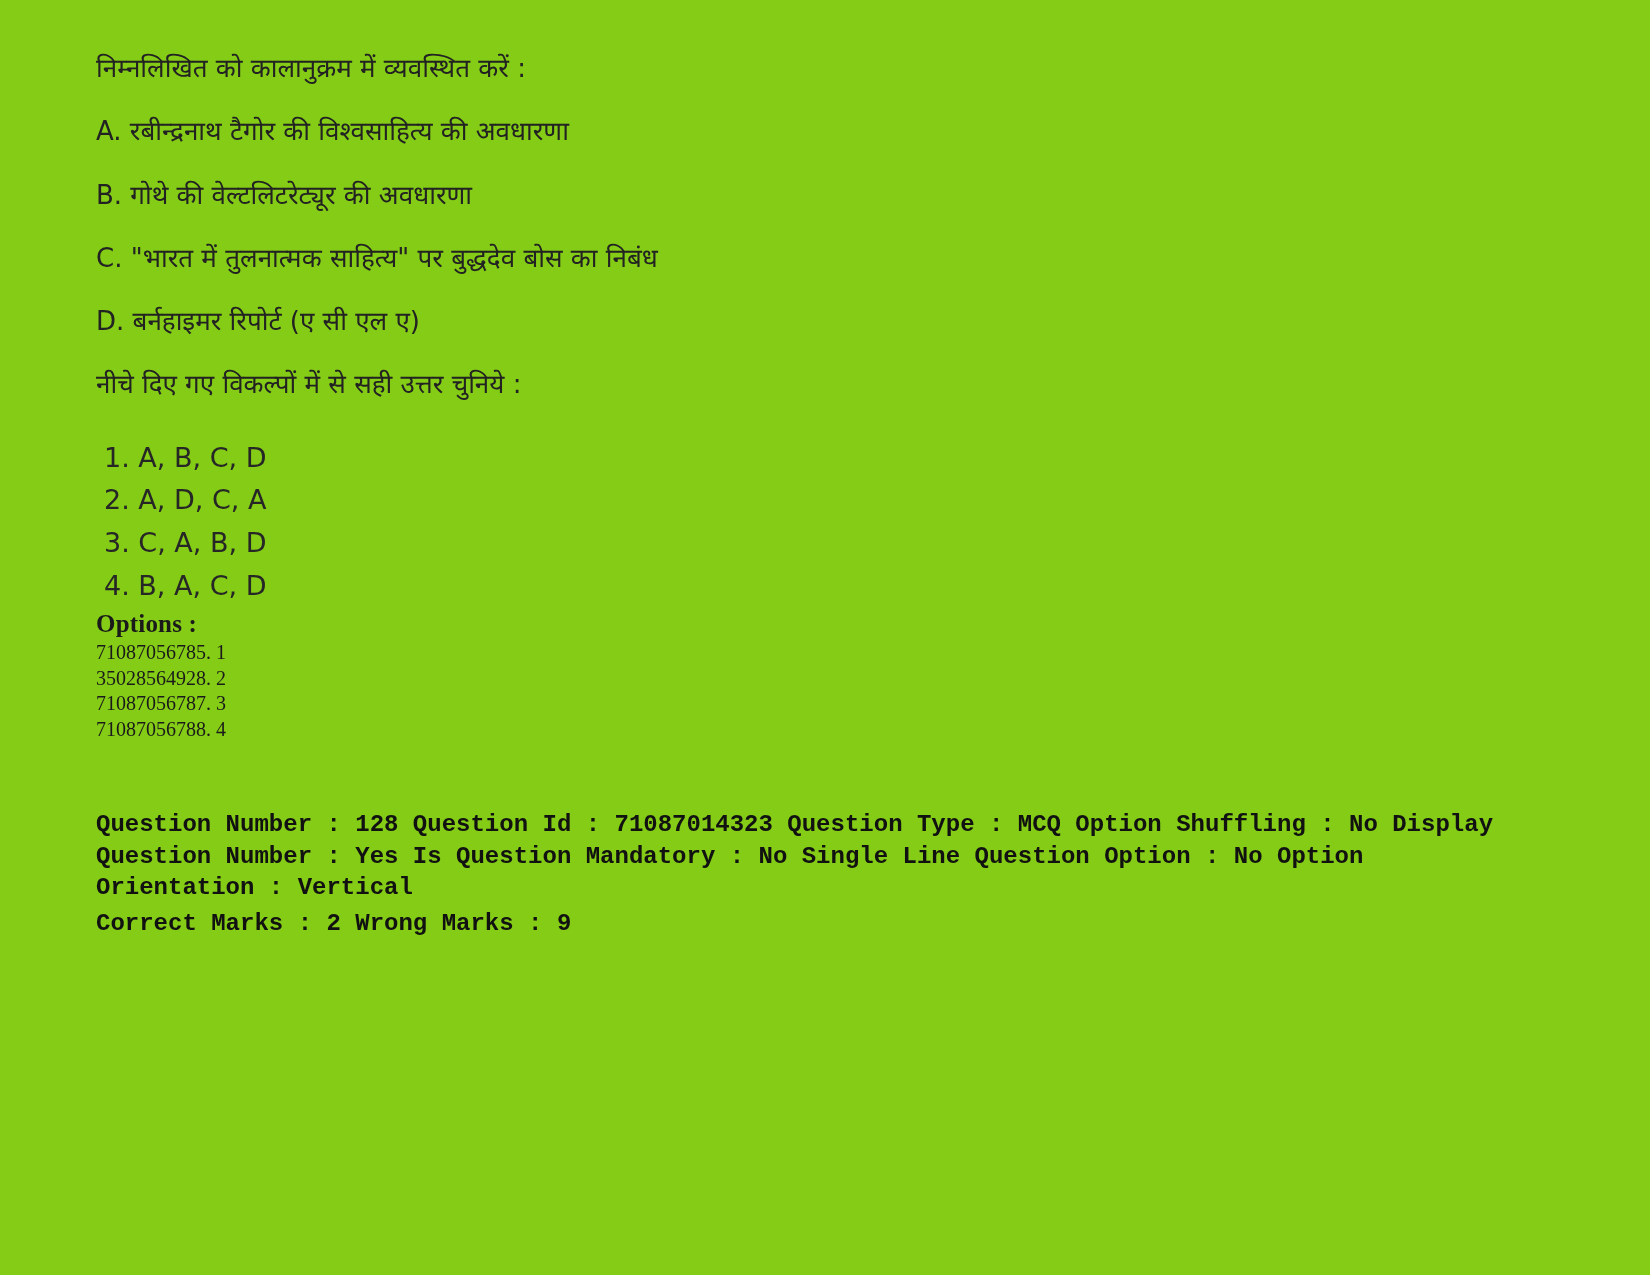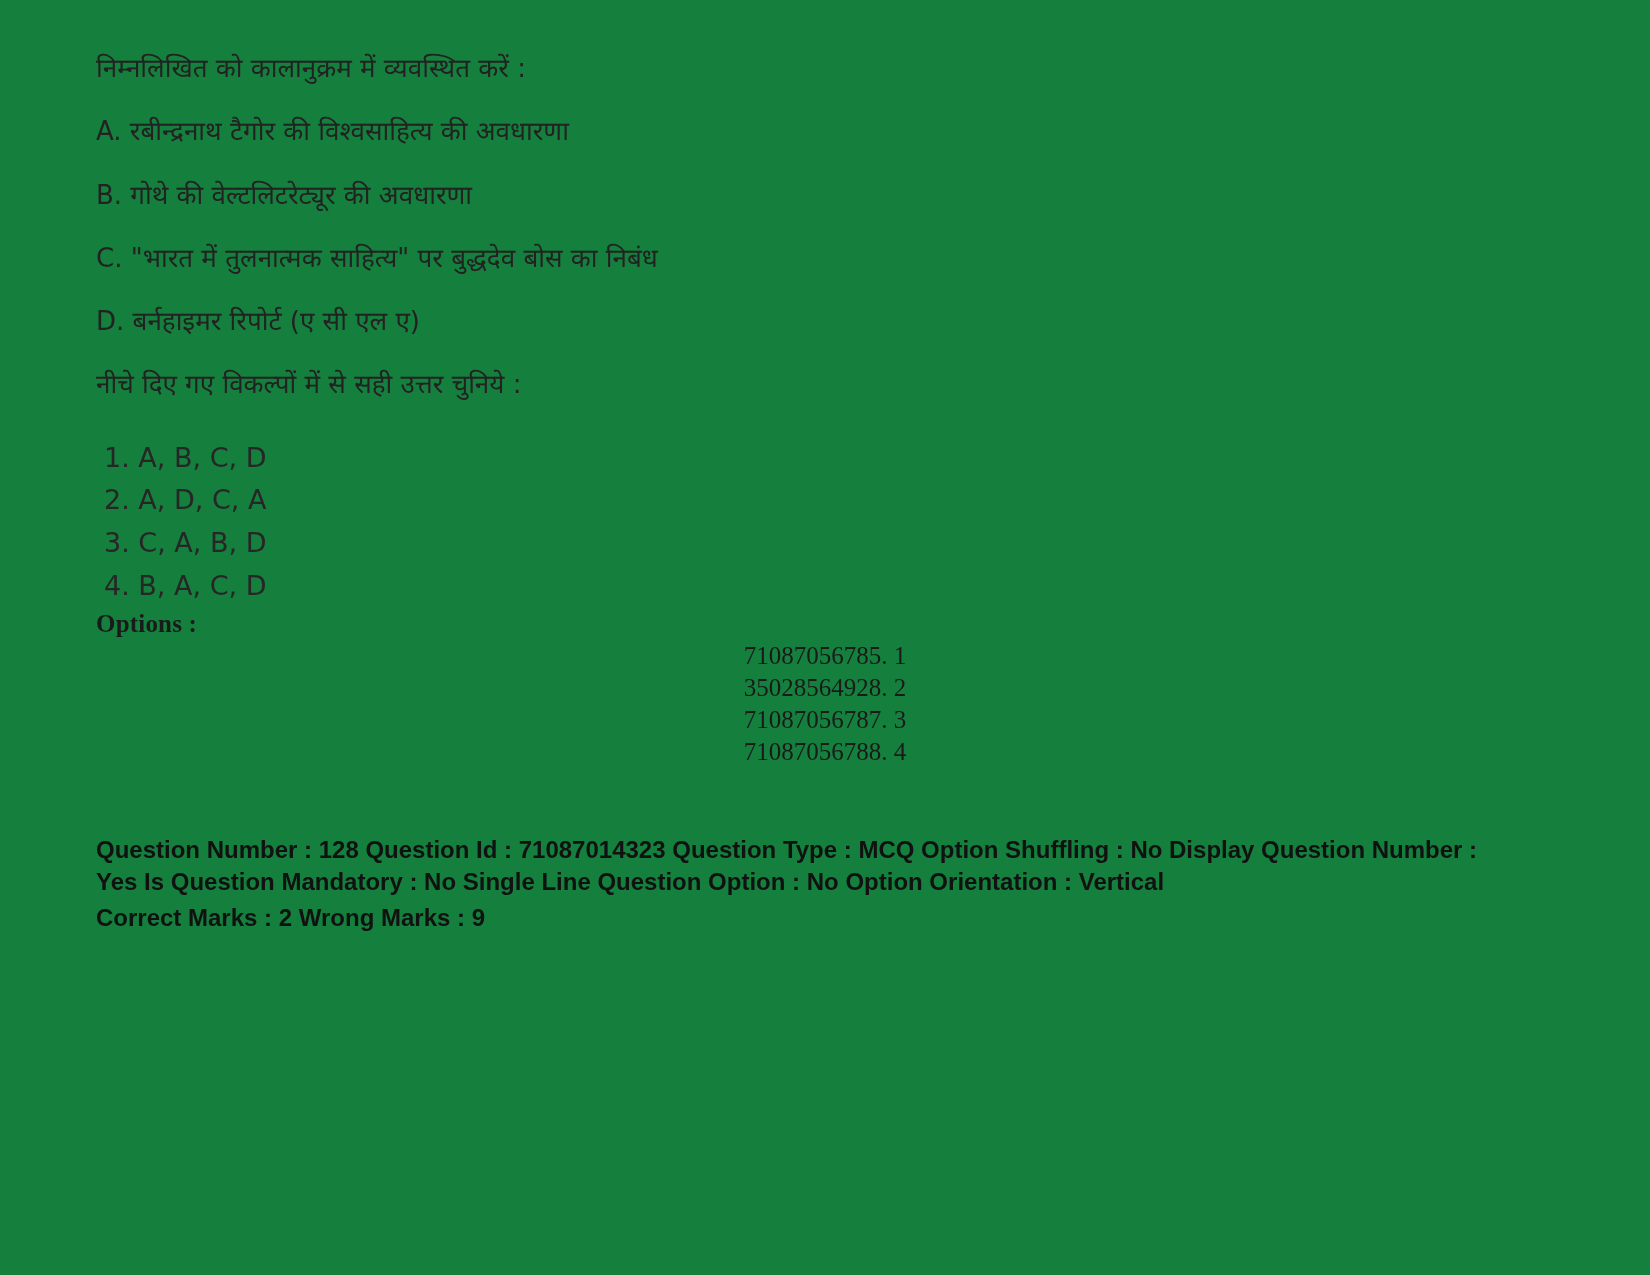--- a/index.html
+++ b/index.html
@@ -11,21 +11,21 @@
     width: 1650px;
     height: 1275px;
     font-family: "Liberation Serif", "DejaVu Serif", serif;
     color: #1a1a1a;
     -webkit-font-smoothing: antialiased;
   }
   .page {
     position: relative;
     width: 1650px;
     height: 1275px;
-    background: #15803d;
+    background: #84cc16;
     box-sizing: border-box;
     padding: 52px 96px 0 96px;
   }
   
   .q-body {
     font-family: "DejaVu Sans", "Liberation Sans", sans-serif;
     font-size: 26px;
     line-height: 1.28;
     color: #222222;
   }
@@ -59,36 +59,35 @@
   
   .options-heading {
     font-family: "Liberation Serif", "DejaVu Serif", serif;
     font-weight: bold;
     font-size: 25px;
     margin: 3px 0 2px 0;
     letter-spacing: 0.2px;
   }
   .option-ids {
     font-family: "Liberation Serif", "DejaVu Serif", serif;
-    font-size: 25px;
+    font-size: 20px;
     line-height: 1.28;
     margin: 0;
     padding: 0;
     list-style: none;
-    text-align: center;
   }
   .option-ids li {
     margin: 0;
     padding: 0;
     white-space: pre;
   }
   
   .meta {
     margin-top: 66px;
-    font-family: Liberation Sans, sans-serif;
+    font-family: Liberation Mono, monospace;
     font-weight: bold;
     font-size: 24px;
     line-height: 1.33;
     color: #111111;
     max-width: 1400px;
   }
   .meta-line {
     margin: 0;
   }
   .meta-line.marks {

